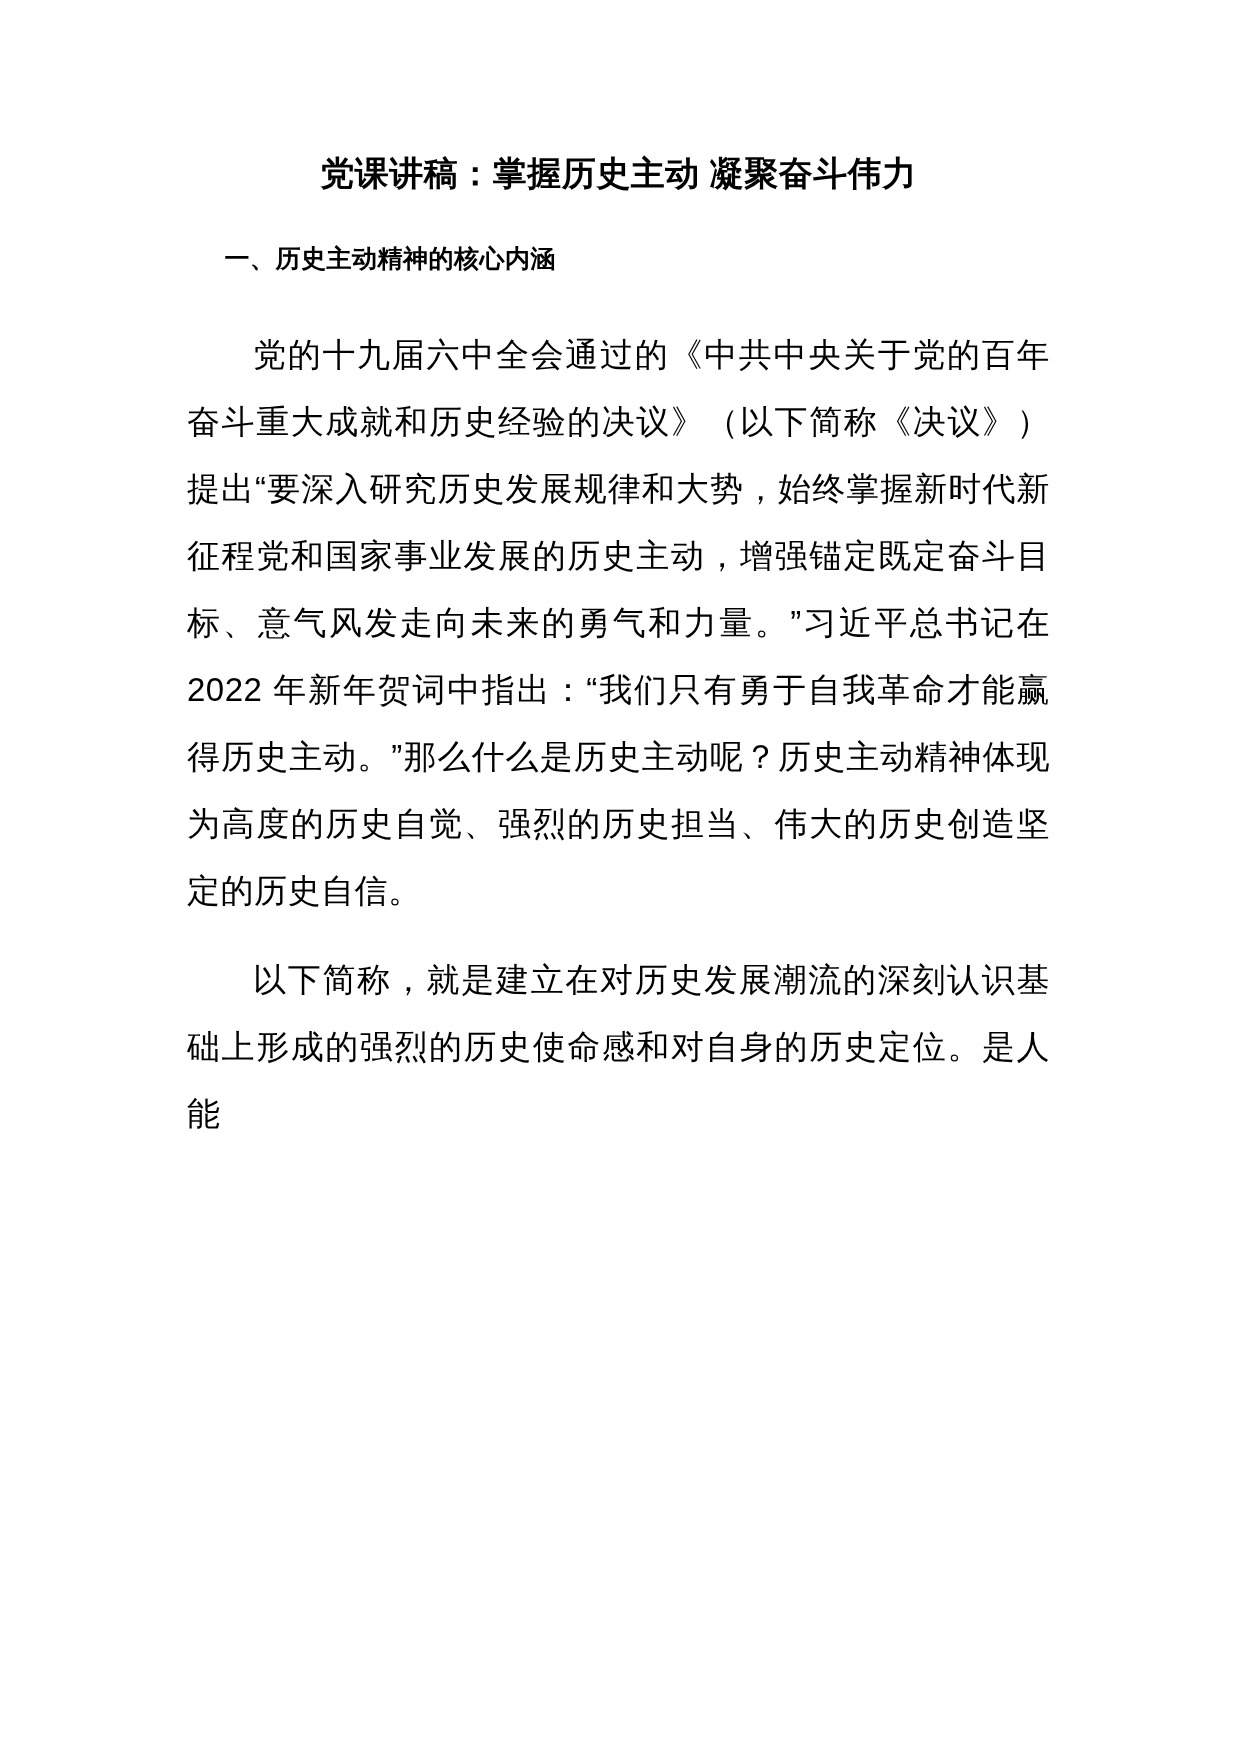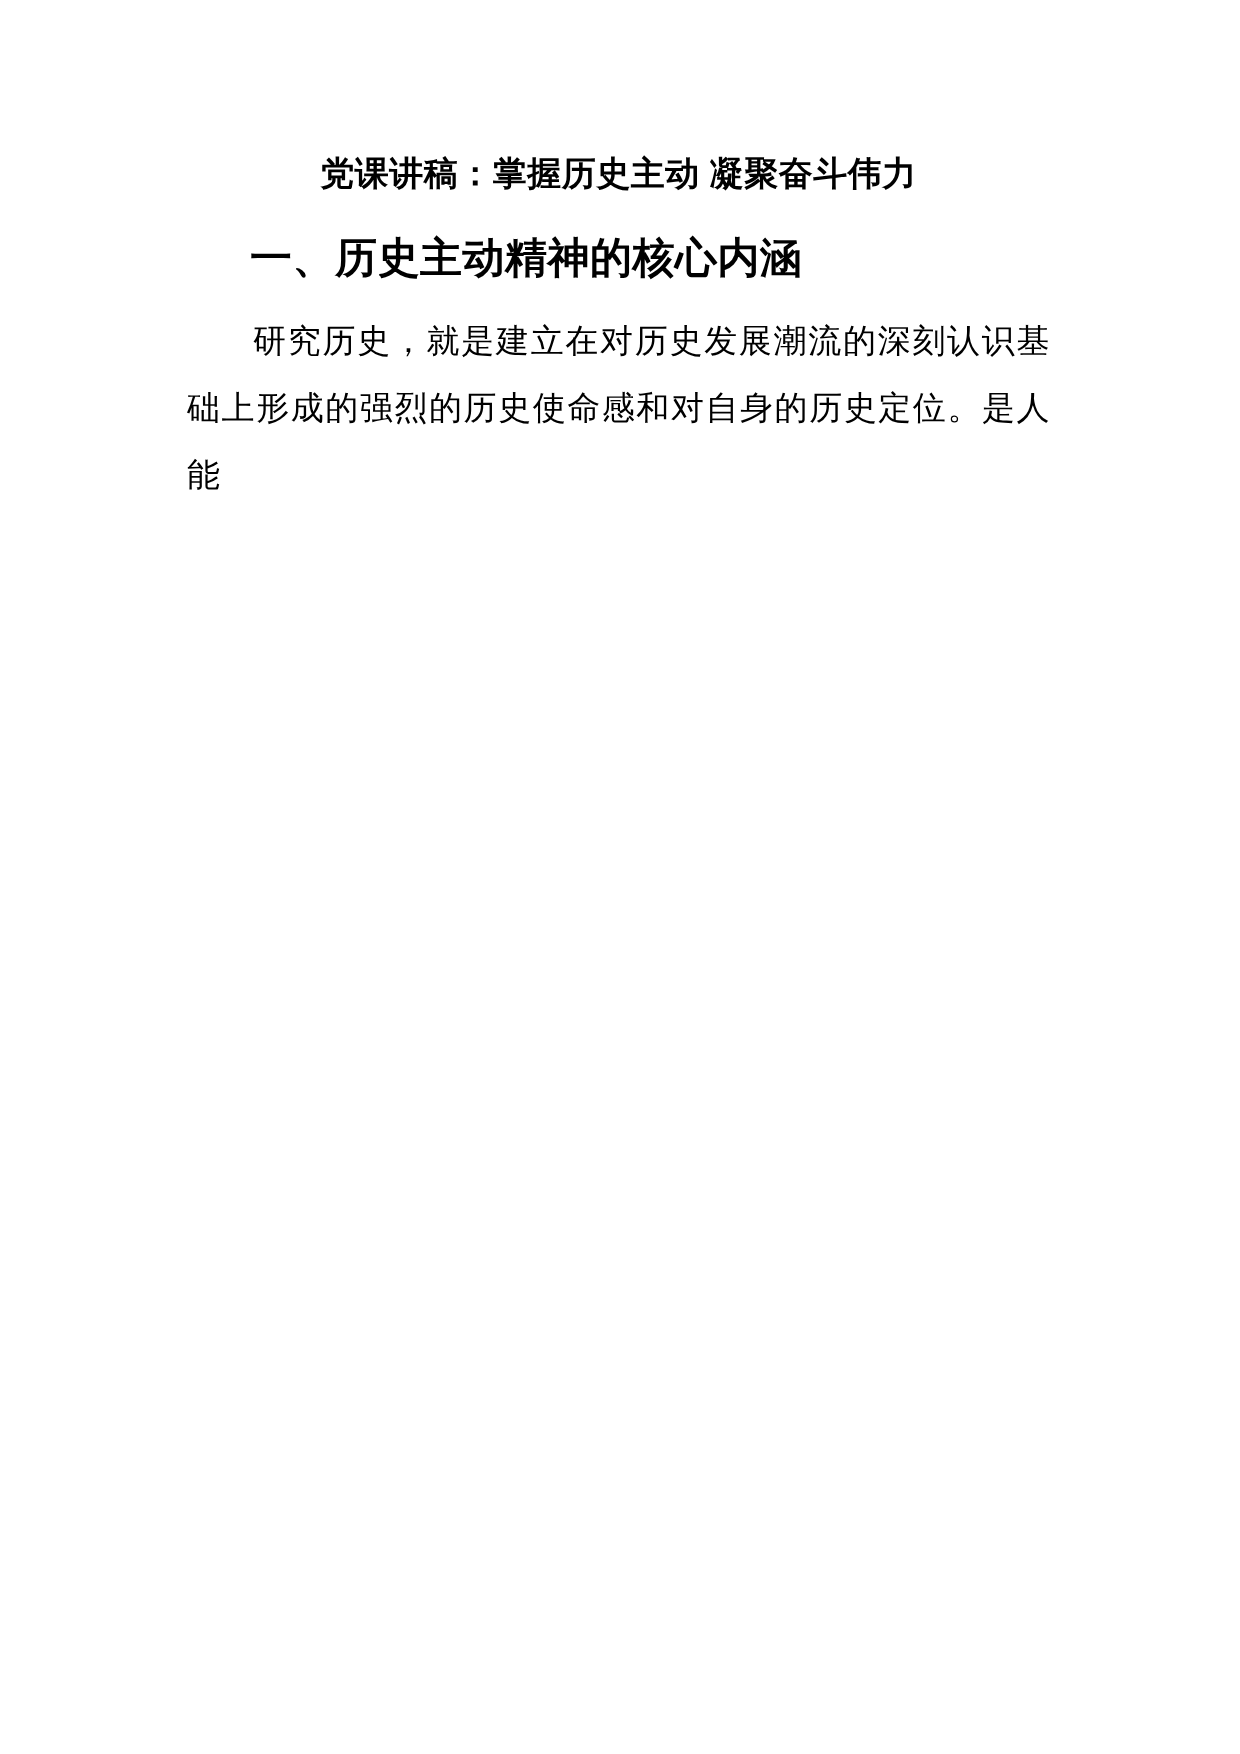--- a/index.html
+++ b/index.html
@@ -40,36 +40,37 @@
     text-indent: 2em;
     letter-spacing: 0.5px;
     color: #000000;
   }
   .para.tight {
     margin-top: 22px;
   }
   .section-heading {
     margin: 0;
     margin-top: 30px;
-    font-size: 42px;
+    font-size: 25px;
     line-height: 54px;
     font-weight: 700;
     text-indent: 1.5em;
     text-align: left;
     letter-spacing: 0.5px;
     color: #000000;
   }
   .para.after-heading {
     margin-top: 36px;
   }
 </style>
 </head>
 <body>
 
 <div class="page">
   <h1 class="doc-title">党课讲稿：掌握历史主动 凝聚奋斗伟力</h1>
 
 
   <h2 class="section-heading">一、历史主动精神的核心内涵</h2>
 
+  <p class="para after-heading">党的十九届六中全会通过的《中共中央关于党的百年奋斗重大成就和历史经验的决议》（以下简称《决议》）提出“要深入研究历史发展规律和大势，始终掌握新时代新征程党和国家事业发展的历史主动，增强锚定既定奋斗目标、意气风发走向未来的勇气和力量。”习近平总书记在 2022 年新年贺词中指出：“我们只有勇于自我革命才能赢得历史主动。”那么什么是历史主动呢？历史主动精神体现为高度的历史自觉、强烈的历史担当、伟大的历史创造坚定的历史自信。</p>
 
-  <p class="para tight">研究历史，就是建立在对历史发展潮流的深刻认识基础上形成的强烈的历史使命感和对自身的历史定位。是人能</p>
+  <p class="para tight">以下简称，就是建立在对历史发展潮流的深刻认识基础上形成的强烈的历史使命感和对自身的历史定位。是人能</p>
 </div>
 
 </body></html>

